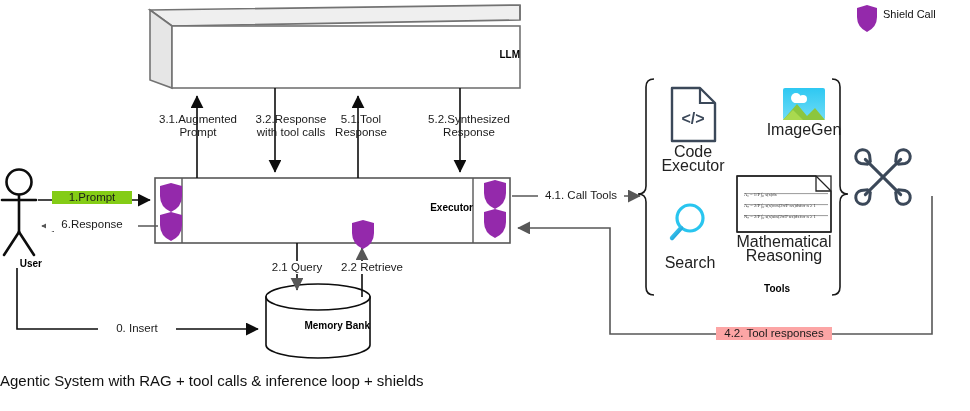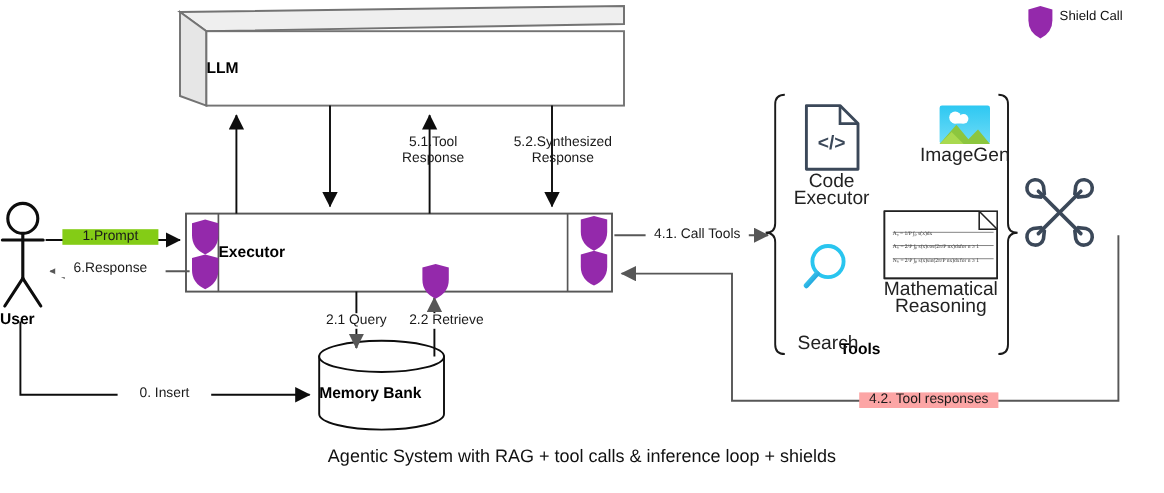--- a/index.html
+++ b/index.html
@@ -2,23 +2,23 @@
 <html><head>
 <meta charset="utf-8">
 <style>
   html,body{margin:0;padding:0;background:#ffffff;}
   body{width:970px;height:411px;position:relative;overflow:hidden;
        font-family:"Liberation Sans", sans-serif;color:#000;}
   .stage{position:absolute;left:0;top:0;width:970px;height:411px;}
   svg.layer{position:absolute;left:0;top:0;width:970px;height:411px;overflow:visible;}
   .lbl{position:absolute;font-size:11.5px;line-height:13px;color:#1a1a1a;
        text-align:center;white-space:pre-line;}
-  .node-title{position:absolute;font-weight:bold;font-size:13px;text-align:left;color:#000;}
+  .node-title{position:absolute;font-weight:bold;font-size:10px;text-align:right;color:#000;}
   .icon-lbl{position:absolute;font-size:16px;text-align:center;color:#222;line-height:14px;}
-  .caption{position:absolute;left:0;top:372px;width:970px;text-align:center;
+  .caption{position:absolute;left:0;top:372px;width:970px;text-align:left;
            font-size:15px;color:#111;}
   .legend-txt{position:absolute;font-size:11px;color:#111;}
 </style>
 </head>
 <body>
 
 <div class="stage">
 
   <svg class="layer" viewBox="0 0 970 411">
     <defs>
@@ -180,39 +180,43 @@
   <div class="node-title" style="left:172px;top:49px;width:348px;">LLM</div>
 
   <div class="node-title" style="left:182px;top:202px;width:291px;">Executor</div>
 
   <div class="node-title" style="left:266px;top:320px;width:104px;">Memory Bank</div>
 
   <div class="node-title" style="left:0px;top:258px;width:42px;">User</div>
 
   <div class="node-title" style="left:700px;top:283px;width:90px;">Tools</div>
 
+  <div class="lbl" style="left:138px;top:113px;width:120px;">3.1.Augmented
+Prompt</div>
+  <div class="lbl" style="left:232px;top:113px;width:118px;">3.2.Response
+with tool calls</div>
   <div class="lbl" style="left:320px;top:113px;width:82px;">5.1.Tool
 Response</div>
   <div class="lbl" style="left:412px;top:113px;width:114px;">5.2.Synthesized
 Response</div>
 
   <div class="lbl" style="left:52px;top:191px;width:80px;background:#84cc16;">1.Prompt</div>
   <div class="lbl" style="left:46px;top:218px;width:92px;background:#fff;text-align:center;">6.Response</div>
 
   <div class="lbl" style="left:258px;top:261px;width:78px;background:#fff;">2.1 Query</div>
   <div class="lbl" style="left:330px;top:261px;width:84px;background:#fff;">2.2 Retrieve</div>
 
   <div class="lbl" style="left:98px;top:322px;width:78px;background:#fff;">0. Insert</div>
 
   <div class="lbl" style="left:538px;top:189px;width:86px;background:#fff;">4.1. Call Tools</div>
 
   <div class="lbl" style="left:716px;top:327px;width:116px;background:#fca5a5;">4.2. Tool responses</div>
 
   <div class="icon-lbl" style="left:648px;top:145px;width:90px;">Code Executor</div>
   <div class="icon-lbl" style="left:764px;top:123px;width:80px;">ImageGen</div>
-  <div class="icon-lbl" style="left:655px;top:256px;width:70px;margin-top:24px;">Search</div>
+  <div class="icon-lbl" style="left:655px;top:256px;width:70px;">Search</div>
   <div class="icon-lbl" style="left:730px;top:235px;width:108px;">Mathematical
 Reasoning</div>
 
   <div class="legend-txt" style="left:883px;top:8px;">Shield Call</div>
 
   <div class="caption">Agentic System with RAG + tool calls &amp; inference loop + shields</div>
 </div>
 
 </body></html>

